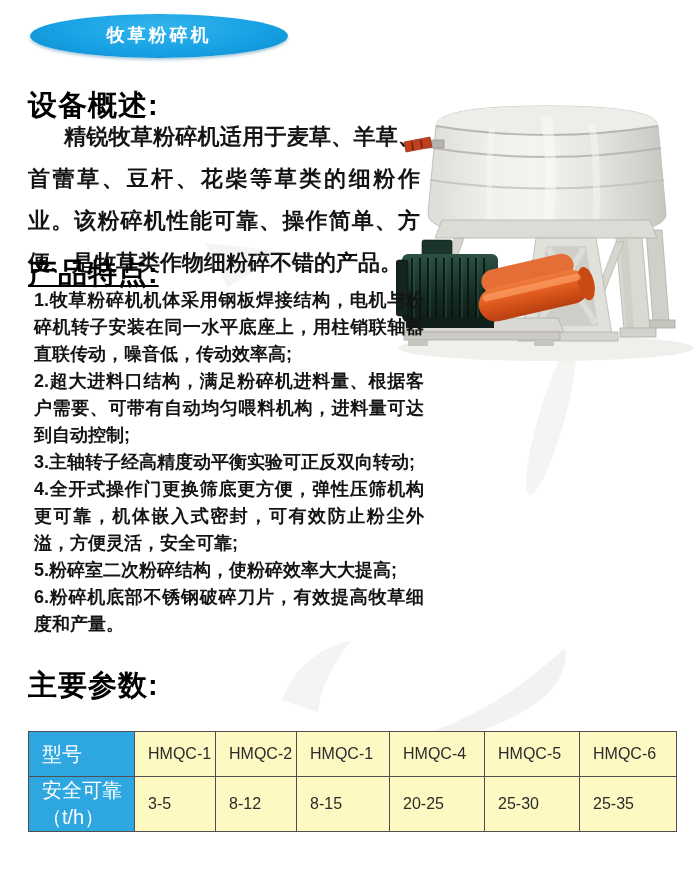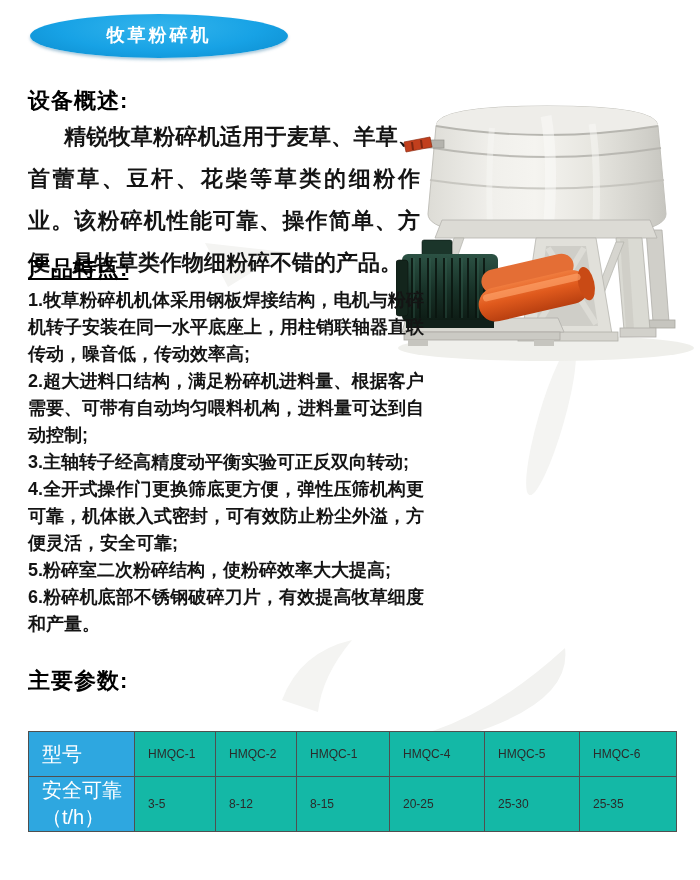--- a/index.html
+++ b/index.html
@@ -16,46 +16,46 @@
     border-radius:50%;
     background: radial-gradient(ellipse at 50% 30%, #33b4ec 0%, #17a2e5 55%, #0b8bcd 100%);
     box-shadow: 0 2px 3px rgba(18,100,150,0.35);
     display:flex; align-items:center; justify-content:center;
   }
   .title-ellipse span {
     color:#ffffff; font-size:18px; font-weight:700; letter-spacing:3px;
     transform:translateY(-1px); white-space:nowrap;
   }
 
-  h2.sec { position:absolute; left:28px; font-size:22px; font-weight:700; color:#000; letter-spacing:1px; z-index:1; }
+  h2.sec { position:absolute; left:28px; font-size:29px; font-weight:700; color:#000; letter-spacing:1px; z-index:1; }
   #overview-heading  { top:86px; }
   #features-heading  { top:254px;text-decoration:underline; }
   #parameters-heading{ top:666px; }
 
   .overview-text {
     position:absolute; left:28px; top:116px; width:392px; z-index:1;
     font-size:22px; line-height:42px; font-weight:600; color:#141414;
     text-indent:36px; text-align:justify;
   }
   .features-list { position:absolute; left:28px; top:287px; width:396px; z-index:1; }
   .features-list p {
-    font-size:18px; line-height:27px; font-weight:600; color:#141414; text-align:justify;
+    font-size:18px; line-height:27px; font-weight:600; color:#141414; text-align:justify;margin-left:6px;
   }
 
   
   .product-photo { position:absolute; left:396px; top:84px; width:302px; height:290px; z-index:1; }
 
   
   table.params {
     position:absolute; left:28px; top:731px; z-index:1;
     border-collapse:collapse; table-layout:fixed;
   }
   table.params td {
     border:1px solid #4f4f4f; height:45px; vertical-align:middle;
-    font-size:12px; color:#2b2b2b; padding-left:13px; background:#14b8a6;
+    font-size:16px; color:#2b2b2b; padding-left:13px; background:#fef9c3;
   }
   table.params td.rowlabel { background:#2ea7e0; color:#ffffff; font-size:20px; }
 </style>
 </head>
 <body>
 
 <svg class="watermark" viewBox="0 0 700 880" aria-hidden="true">
   <polygon points="205,243 285,252 228,287" fill="#f4f4f2"></polygon>
   <ellipse cx="551" cy="420" rx="13" ry="78" fill="#f4f4f2" transform="rotate(16 551 420)"></ellipse>
   <path d="M290,738 Q430,772 565,648 Q572,702 470,734 Q368,763 290,738 Z" fill="#f2f2f0"></path>

